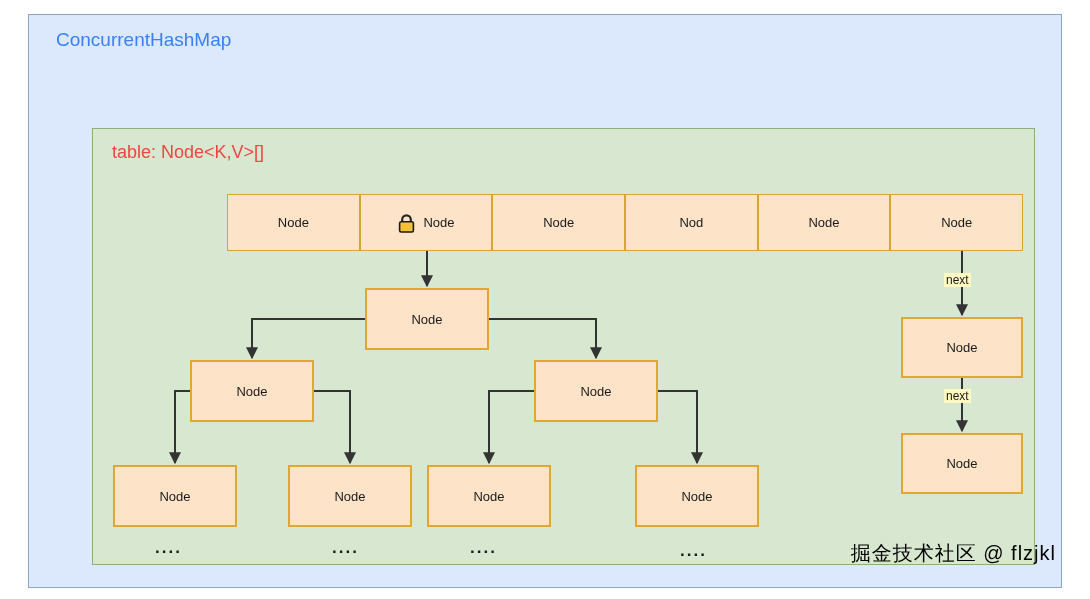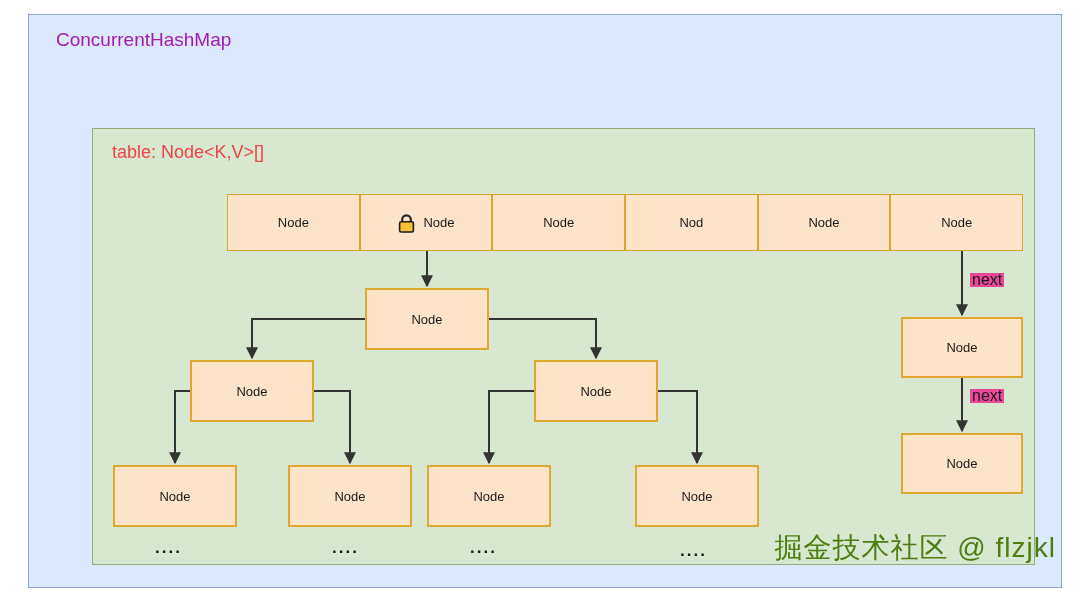--- a/index.html
+++ b/index.html
@@ -27,21 +27,21 @@
     height: 574px;
     background: #dce8fc;
     border: 1px solid #8fa5c8;
     box-sizing: border-box;
   }
   .outer-title {
     position: absolute;
     left: 56px;
     top: 29px;
     font-size: 19px;
-    color: #a21caf;
+    color: #3b82f6;
     white-space: nowrap;
   }
   .table-box {
     position: absolute;
     left: 92px;
     top: 128px;
     width: 943px;
     height: 437px;
     background: #d8e8d0;
     border: 1px solid #8fae80;
@@ -95,28 +95,27 @@
   .lock-icon {
     width: 19px;
     height: 20px;
     display: inline-block;
     flex: none;
   }
 
   
   .edge-label {
     position: absolute;
-    background: #ec4899;
-    font-size: 16px;
+    background: #fef9c3;
+    font-size: 12px;
     color: #1a1a1a;
     padding: 0 2px;
     line-height: 14px;
     z-index: 4;
     white-space: nowrap;
-    margin-left: 26px;
   }
 
   
   .dots {
     position: absolute;
     font-size: 17px;
     font-weight: bold;
     letter-spacing: 2px;
     color: #1a1a1a;
     z-index: 3;
@@ -132,22 +131,22 @@
     height: 599px;
     z-index: 2;
     pointer-events: none;
   }
 
   
   .watermark {
     position: absolute;
     right: 34px;
     bottom: 32px;
-    font-size: 28px;
-    color: #4d7c0f;
+    font-size: 20px;
+    color: #000000;
     letter-spacing: 1px;
     white-space: nowrap;
     z-index: 5;
   }
 </style>
 </head>
 <body>
 
 <div id="canvas">
 

